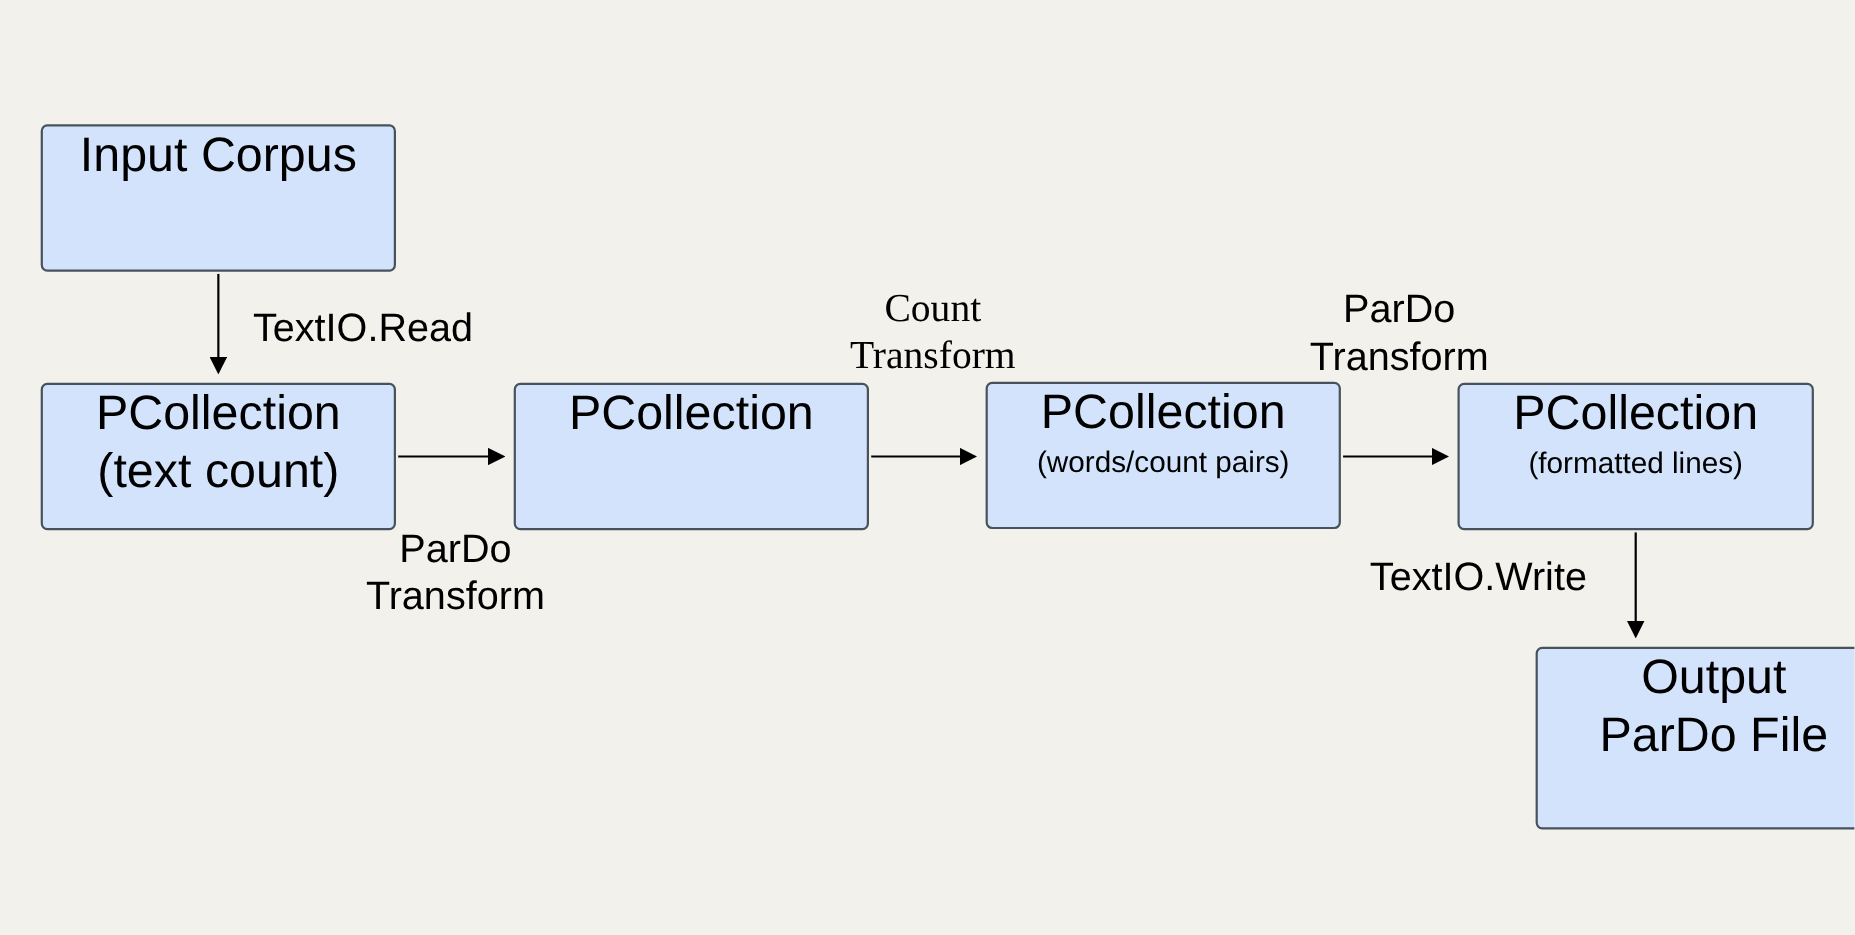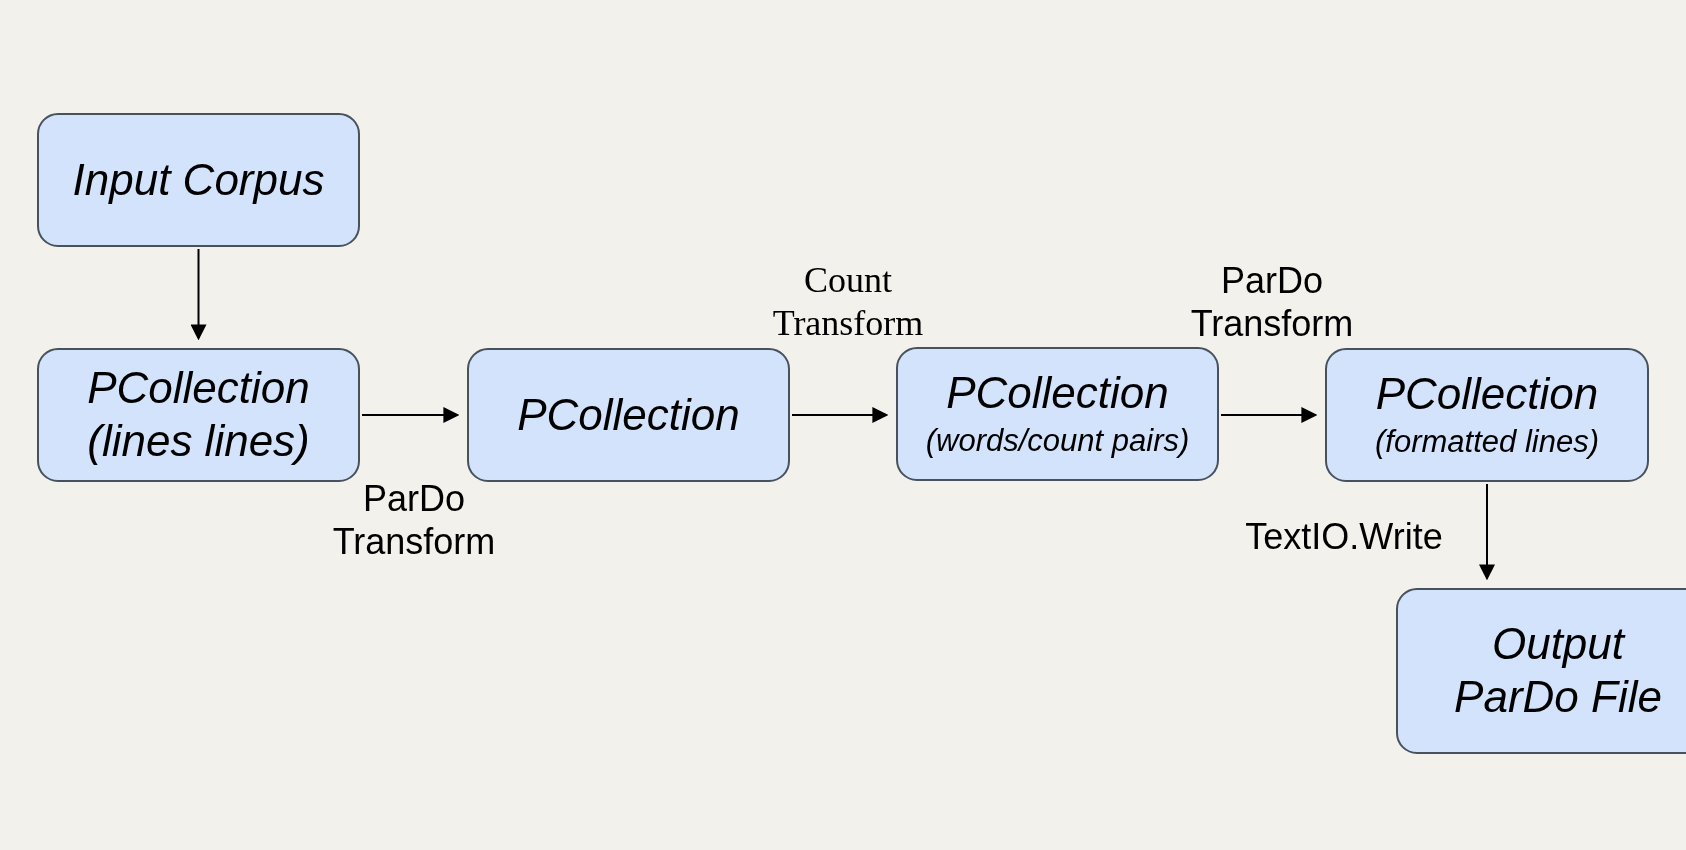--- a/index.html
+++ b/index.html
@@ -26,35 +26,33 @@
     width: 1686px; height: 850px;
   }
   .arrows line {
     stroke: var(--arrow);
     stroke-width: 2;
   }
   .node {
     position: absolute;
     background: var(--node-fill);
     border: 2px solid var(--node-border);
-    border-radius: 21px;
+    border-radius: 6px;
     display: flex;
     flex-direction: column;
     align-items: center;
-    justify-content: center;
     text-align: center;
-    font-style: italic;
   }
   .node .line {
     font-size: 44px;
     line-height: 1.2;
     white-space: nowrap;
   }
   .node .sub {
-    font-size: 31px;
+    font-size: 27px;
     line-height: 1.25;
     margin-top: 2px;
     white-space: nowrap;
   }
   .edge-label {
     position: absolute;
     font-size: 36px;
     line-height: 1.2;
     text-align: center;
     transform: translateX(-50%);
@@ -78,21 +76,21 @@
     <line x1="1221" y1="415" x2="1315" y2="415" marker-end="url(#arrowhead)"></line>
     <line x1="1487" y1="484" x2="1487" y2="578" marker-end="url(#arrowhead)"></line>
   </svg>
 
   <div class="node" style="left:37px; top:113px; width:323px; height:134px;">
     <div class="line">Input Corpus</div>
   </div>
 
   <div class="node" style="left:37px; top:348px; width:323px; height:134px;">
     <div class="line">PCollection</div>
-    <div class="line">(lines lines)</div>
+    <div class="line">(text count)</div>
   </div>
 
   <div class="node" style="left:467px; top:348px; width:323px; height:134px;">
     <div class="line">PCollection</div>
   </div>
 
   <div class="node" style="left:896px; top:347px; width:323px; height:134px;">
     <div class="line">PCollection</div>
     <div class="sub">(words/count pairs)</div>
   </div>
@@ -100,33 +98,36 @@
   <div class="node" style="left:1325px; top:348px; width:324px; height:134px;">
     <div class="line">PCollection</div>
     <div class="sub">(formatted lines)</div>
   </div>
 
   <div class="node" style="left:1396px; top:588px; width:324px; height:166px;">
     <div class="line">Output</div>
     <div class="line">ParDo File</div>
   </div>
 
+  <div class="edge-label" style="left:330px; top:276px;">
+    <div>TextIO.Read</div>
+  </div>
 
   <div class="edge-label" style="left:414px; top:477px;">
     <div>ParDo</div>
     <div>Transform</div>
   </div>
 
   <div class="edge-label" style="left:848px; top:259px;font-family:Liberation Serif, serif;">
     <div>Count</div>
     <div>Transform</div>
   </div>
 
   <div class="edge-label" style="left:1272px; top:259px;">
     <div>ParDo</div>
     <div>Transform</div>
   </div>
 
-  <div class="edge-label" style="left:1344px; top:515px;">
+  <div class="edge-label" style="left:1344px; top:502px;">
     <div>TextIO.Write</div>
   </div>
 
 </div>
 
 </body></html>

